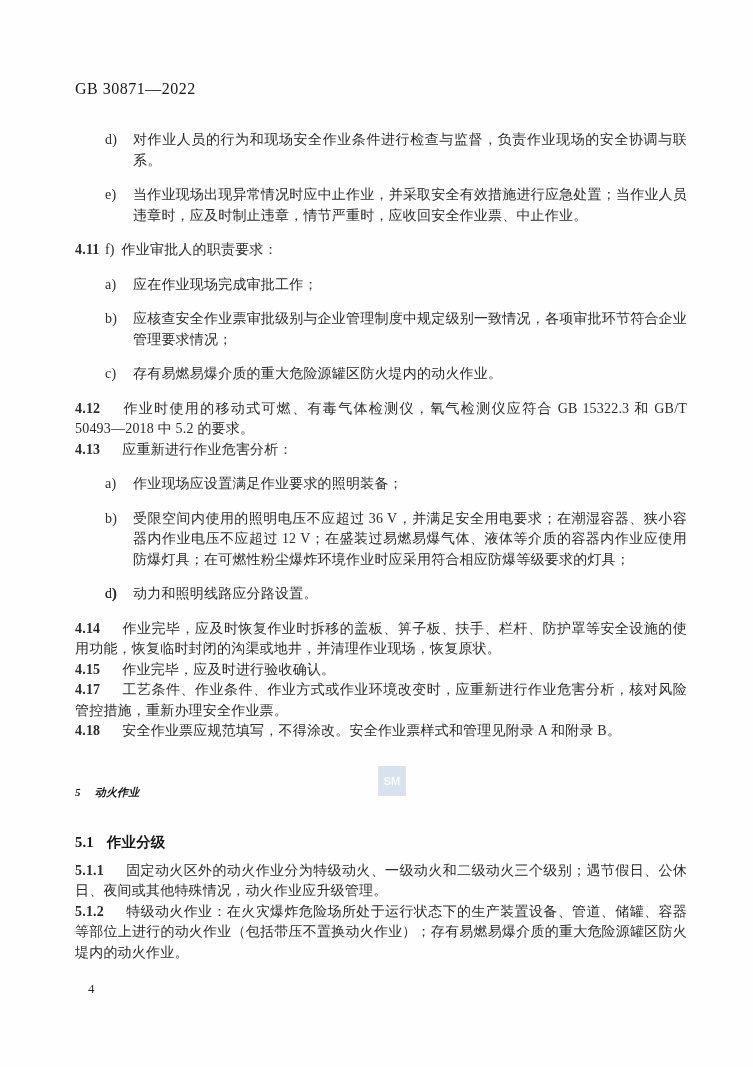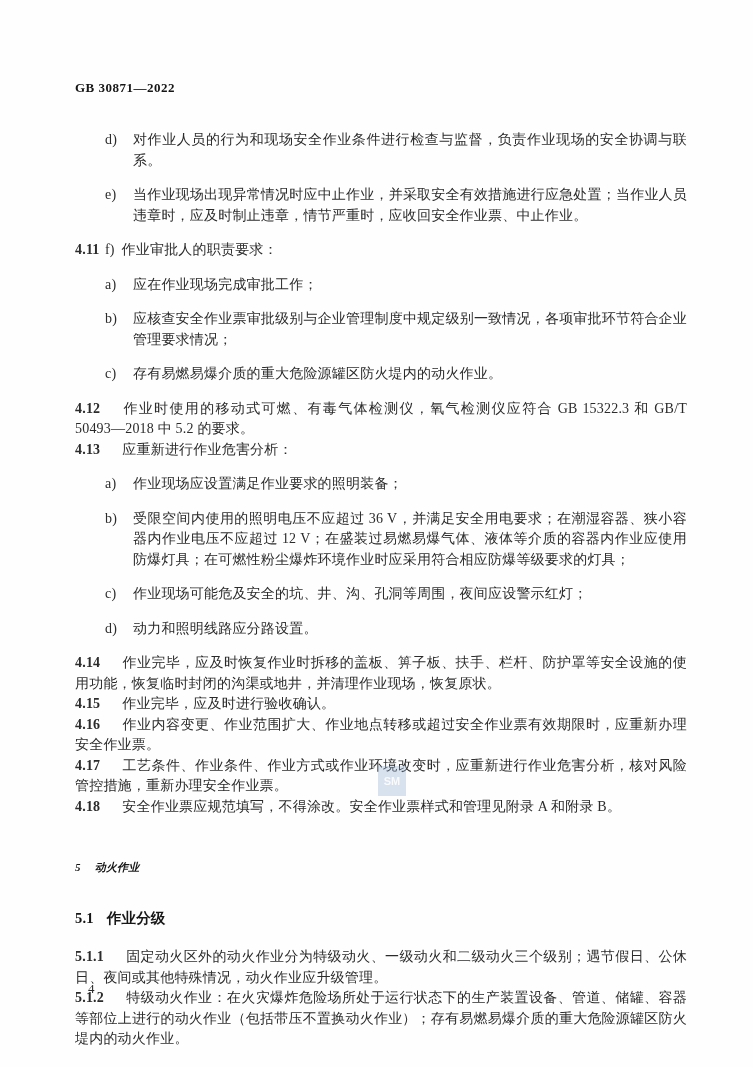--- a/index.html
+++ b/index.html
@@ -9,22 +9,22 @@
     height: 1067px;
     background: #fefefe;
     font-family: "Liberation Serif", "DejaVu Serif", serif;
     color: #2b2b2b;
     overflow: hidden;
   }
   .doc-header {
     position: absolute;
     top: 80px;
     left: 75px;
-    font-size: 13px;
-    font-weight: bold;
+    font-size: 16px;
+    font-weight: normal;
     color: #161616;
     letter-spacing: 0.5px;
   }
   .content {
     position: absolute;
     top: 116px;
     left: 75px;
     width: 612px;
     font-size: 14px;
     line-height: 20.5px;
@@ -42,21 +42,21 @@
     margin-top: 40px;
     text-align: left;
     font-style: italic;
   }
   .h1 > .label { margin-right: 14px; font-weight: bold; }
   .h2 {
     font-weight: bold;
     font-size: 14.5px;
     color: #161616;
     margin-top: 30px;
-    margin-bottom: 19px;
+    margin-bottom: 8px;
     text-align: left;
   }
   .h2 > .label { margin-right: 13px; font-weight: bold; }
   .page-number {
     position: absolute;
     left: 88px;
     top: 981px;
     font-size: 13px;
     color: #2b2b2b;
   }
@@ -101,29 +101,28 @@
     <p class="lettered"><span class="label">c)</span><span>存有易燃易爆介质的重大危险源罐区防火堤内的动火作业。</span></p>
 
     <p class="clause"><span class="label">4.12</span><span>作业时使用的移动式可燃、有毒气体检测仪，氧气检测仪应符合 GB 15322.3 和 GB/T 50493—2018 中 5.2 的要求。</span></p>
 
     <p class="clause"><span class="label">4.13</span><span>应重新进行作业危害分析：</span></p>
 
     <p class="lettered"><span class="label">a)</span><span>作业现场应设置满足作业要求的照明装备；</span></p>
 
     <p class="lettered"><span class="label">b)</span><span>受限空间内使用的照明电压不应超过 36 V，并满足安全用电要求；在潮湿容器、狭小容器内作业电压不应超过 12 V；在盛装过易燃易爆气体、液体等介质的容器内作业应使用防爆灯具；在可燃性粉尘爆炸环境作业时应采用符合相应防爆等级要求的灯具；</span></p>
 
-    <p class="lettered"><span class="label">c)</span><span>作业现场可能危及安全的坑、井、沟、孔洞等周围，夜间应设警示红灯；</span></p>
+    <p class="lettered"><span class="label">c)</span></p>
 
     <p class="lettered"><span class="label">d)</span><span>动力和照明线路应分路设置。</span></p>
 
     <p class="clause"><span class="label">4.14</span><span>作业完毕，应及时恢复作业时拆移的盖板、箅子板、扶手、栏杆、防护罩等安全设施的使用功能，恢复临时封闭的沟渠或地井，并清理作业现场，恢复原状。</span></p>
 
     <p class="clause"><span class="label">4.15</span><span>作业完毕，应及时进行验收确认。</span></p>
 
-    <p class="clause"><span class="label">4.16</span><span>作业内容变更、作业范围扩大、作业地点转移或超过安全作业票有效期限时，应重新办理安全作业票。</span></p>
 
     <p class="clause"><span class="label">4.17</span><span>工艺条件、作业条件、作业方式或作业环境改变时，应重新进行作业危害分析，核对风险管控措施，重新办理安全作业票。</span></p>
 
     <p class="clause"><span class="label">4.18</span><span>安全作业票应规范填写，不得涂改。安全作业票样式和管理见附录 A 和附录 B。</span></p>
 
     <p class="clause h1"><span class="label">5</span><span>动火作业</span></p>
 
     <p class="clause h2"><span class="label">5.1</span><span>作业分级</span></p>
 
     <p class="clause"><span class="label">5.1.1</span><span>固定动火区外的动火作业分为特级动火、一级动火和二级动火三个级别；遇节假日、公休日、夜间或其他特殊情况，动火作业应升级管理。</span></p>

